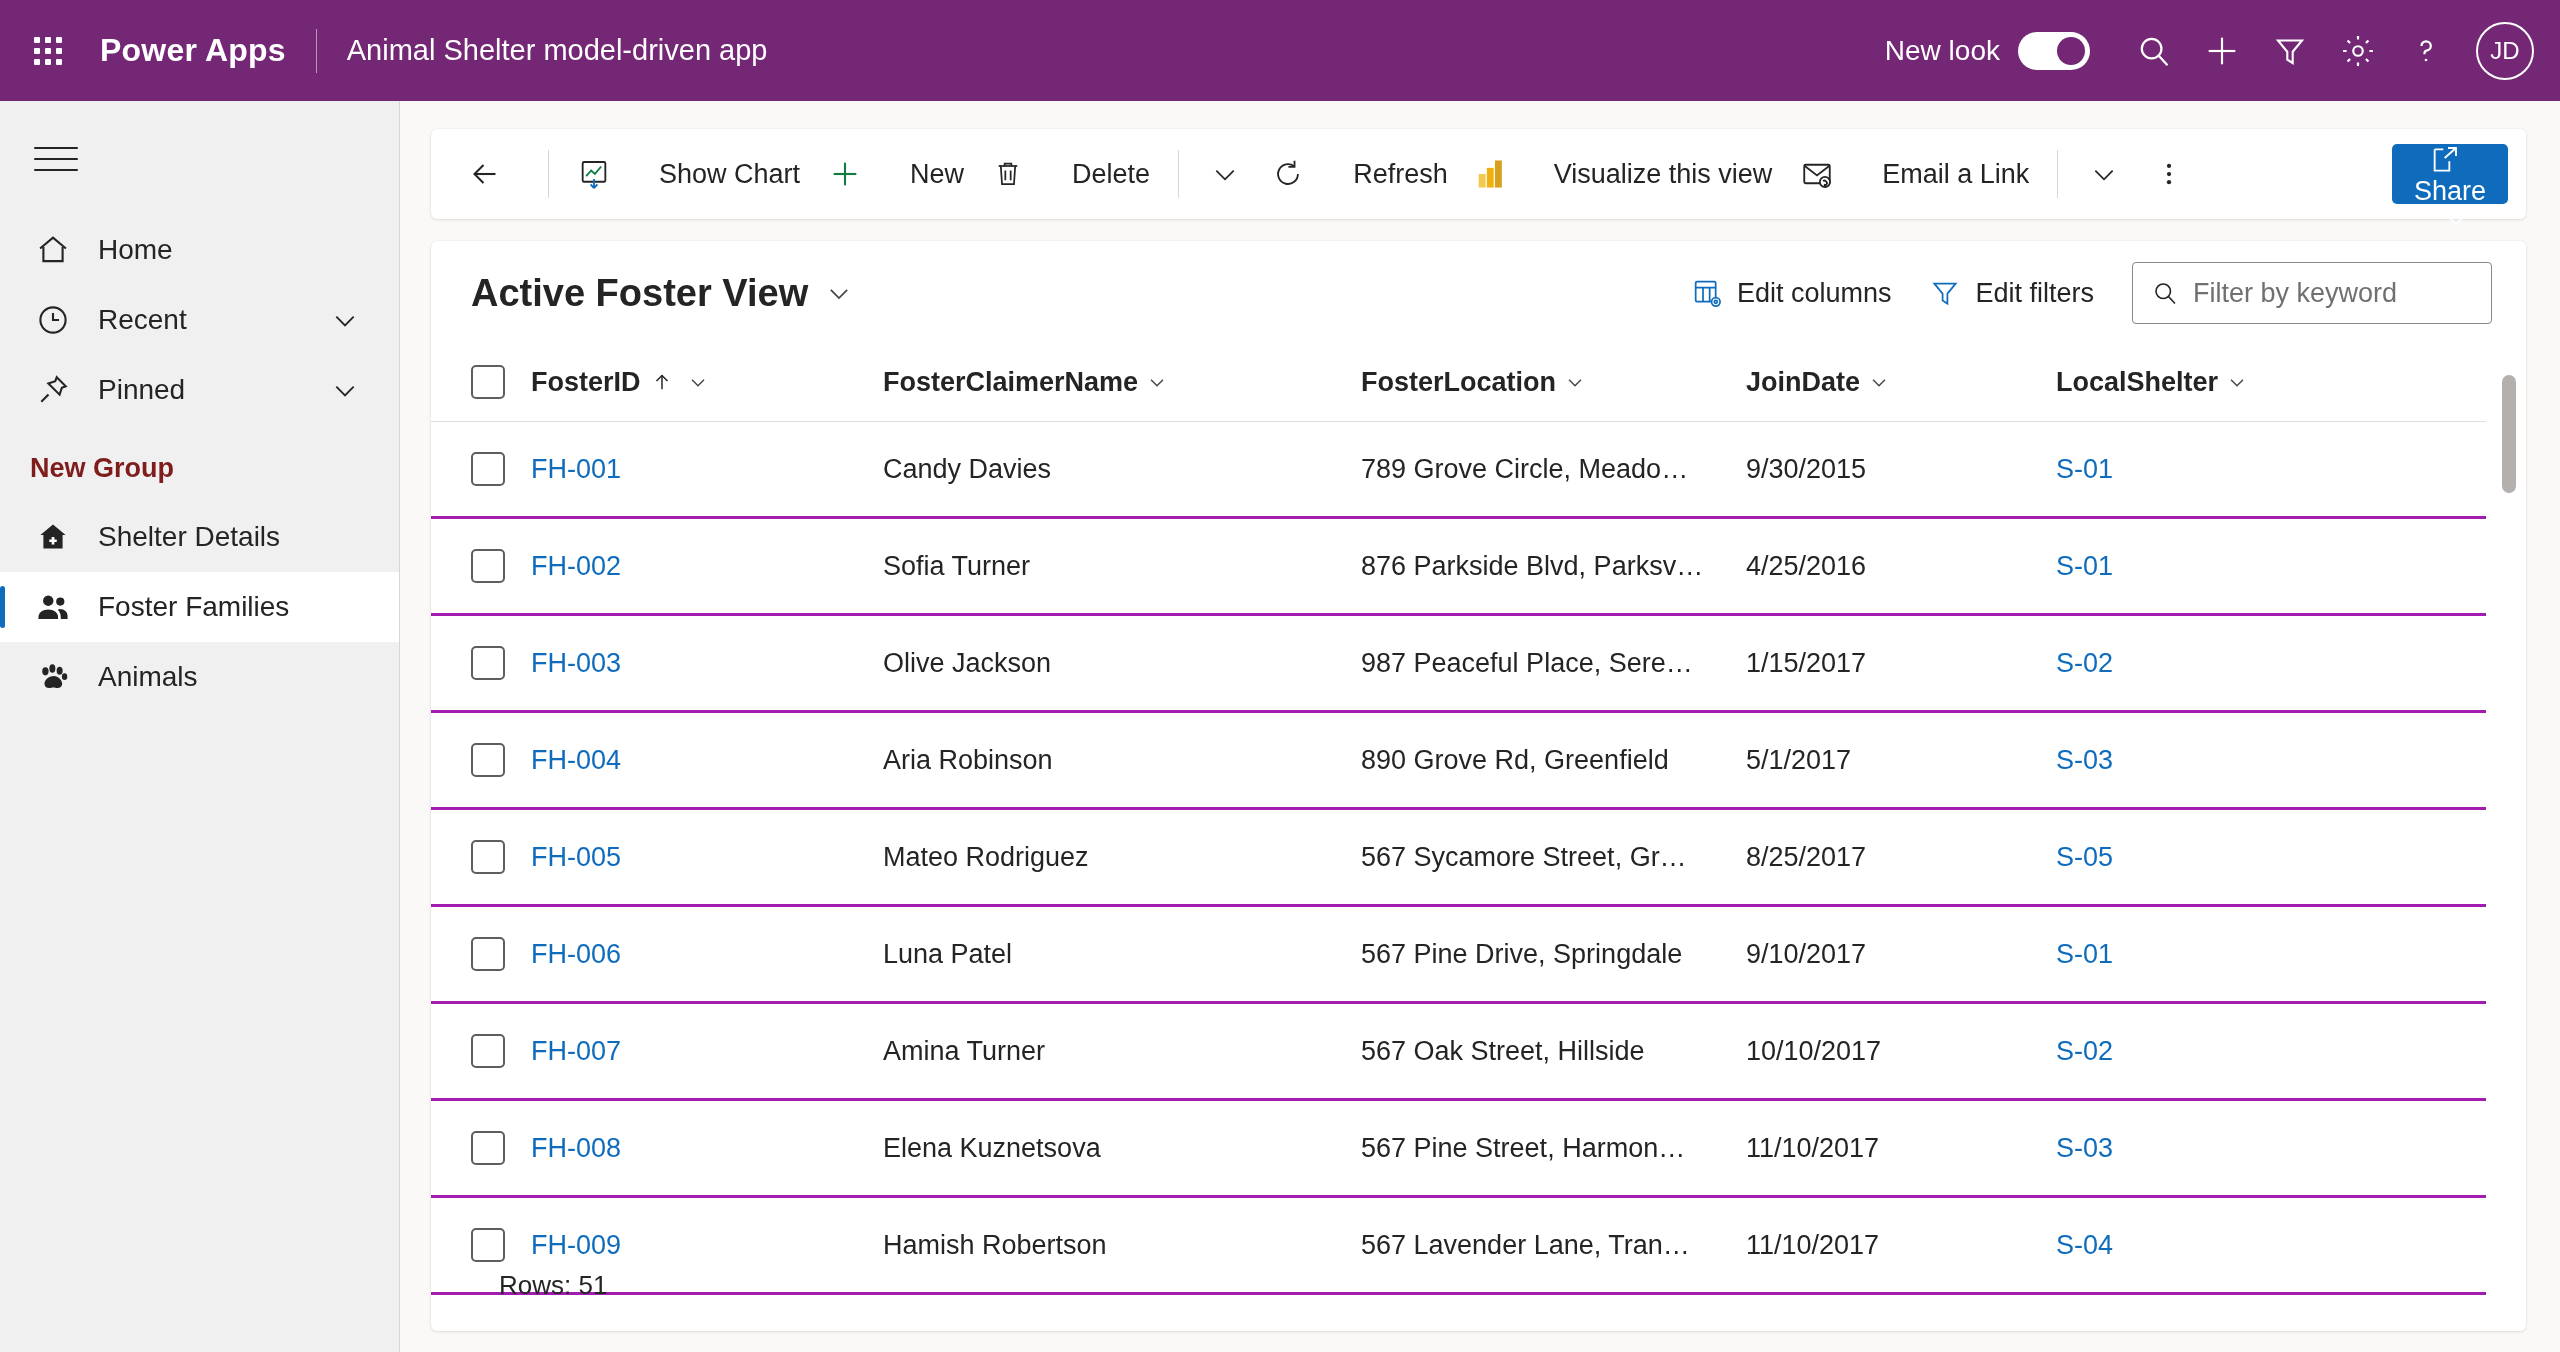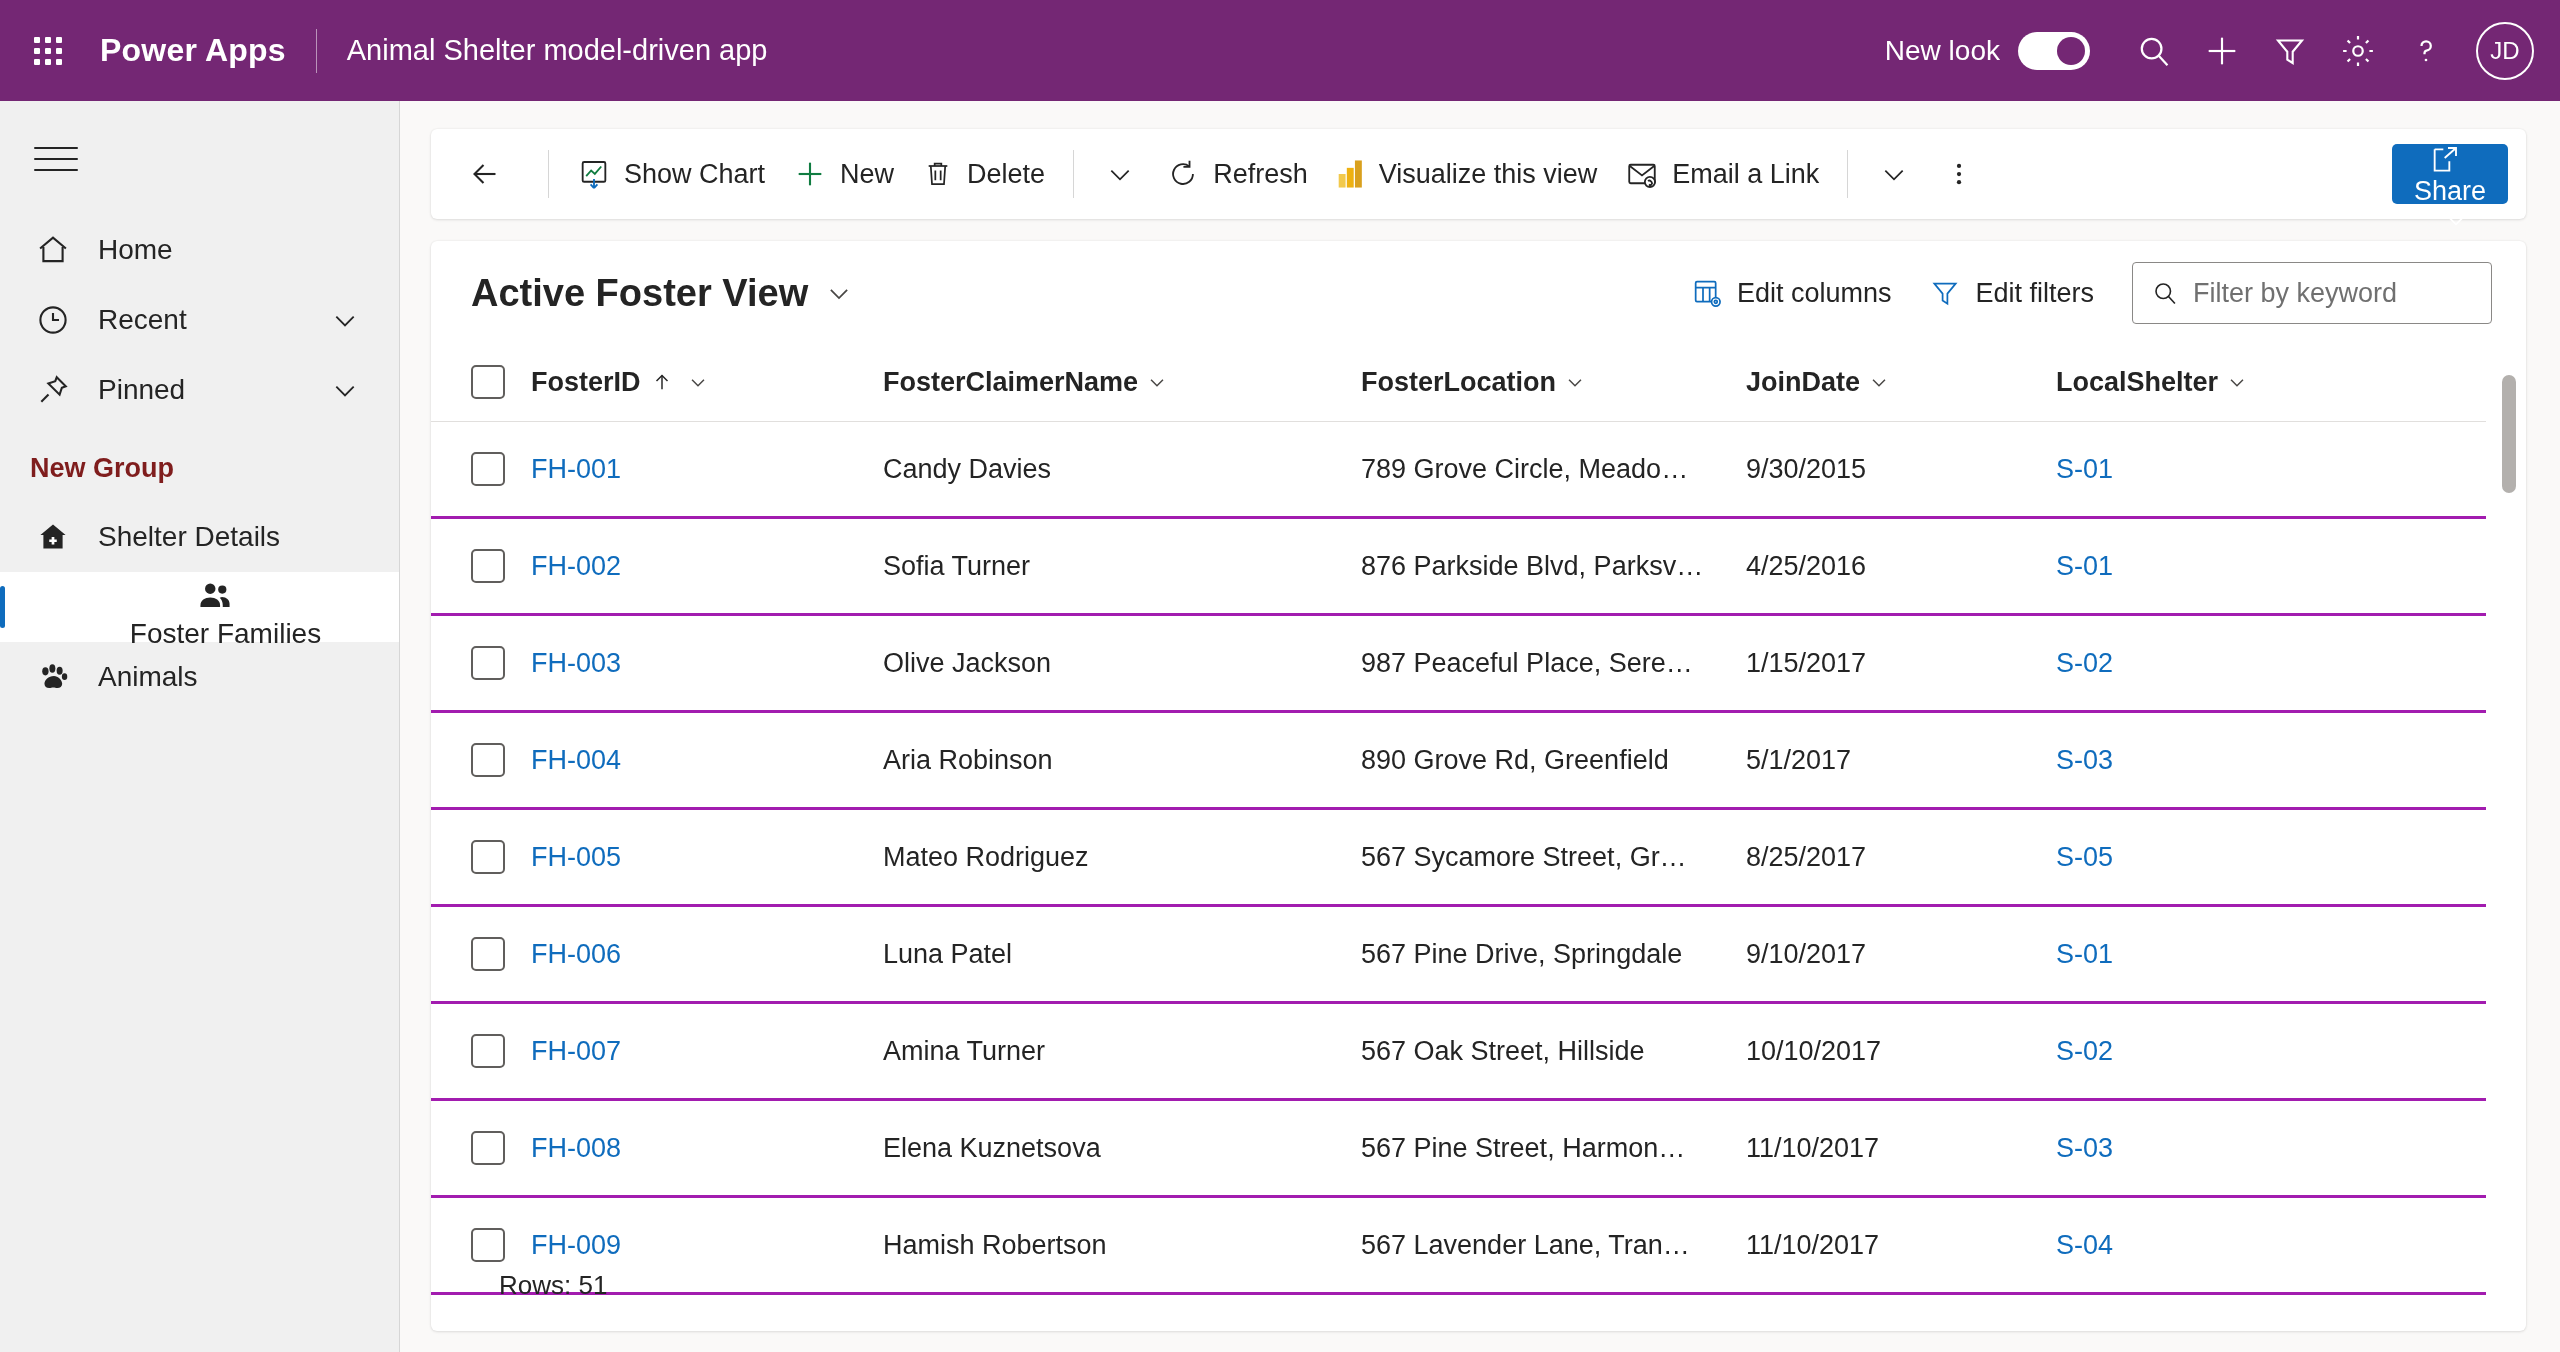--- a/index.html
+++ b/index.html
@@ -75,21 +75,21 @@
     display: flex; flex-direction: column; justify-content: center;
     gap: 9px; cursor: pointer; padding: 0 6px;
   }
   .hamburger i { display: block; height: 2px; background: #242424; border-radius: 1px; }
   .nav-list { margin-top: 28px; }
   .nav-item {
     height: 70px; display: flex; align-items: center;
     padding-left: 30px; cursor: pointer; position: relative;
     color: #242424;
   }
-  .nav-item.selected { background: #fff; flex-direction: column; }
+  .nav-item.selected { background: #fff; }
   .nav-item.selected::before {
     content: ""; position: absolute; left: 0; top: 14px;
     width: 5px; height: 42px; border-radius: 3px; background: #0f6cbd;
   }
   .nav-ico {
     width: 46px; height: 46px; display: flex;
     align-items: center; justify-content: center; flex: 0 0 46px;
   }
   .nav-label { font-size: 28px; margin-left: 22px; }
   .nav-chev { margin-left: auto; margin-right: 38px; display: flex; }
@@ -111,21 +111,21 @@
     width: 2095px; height: 90px;
     background: #fff;
     border-radius: 6px;
     box-shadow: 0 1px 3px rgba(0,0,0,.10), 0 0 2px rgba(0,0,0,.08);
     display: flex; align-items: center;
     padding: 0 18px;
   }
   .cmd-btn {
     height: 68px; display: flex; align-items: center;
     padding: 0 14px; border-radius: 4px; cursor: pointer;
-    color: #242424; font-size: 27px; white-space: nowrap;
+    color: #242424; font-size: 27px; white-space: nowrap; gap: 35px;
   }
   .cmd-btn .ci { display: flex; align-items: center; margin-right: 13px; }
   .cmd-sep { width: 1px; height: 48px; background: #d6d6d6; margin: 0 14px; }
   .share-btn {
     margin-left: auto;
     background: #0f6cbd; color: #fff;
     height: 60px; border-radius: 5px;
     display: flex; align-items: center;
     padding: 0 22px; font-size: 27px; cursor: pointer; flex-direction: column;
   }

